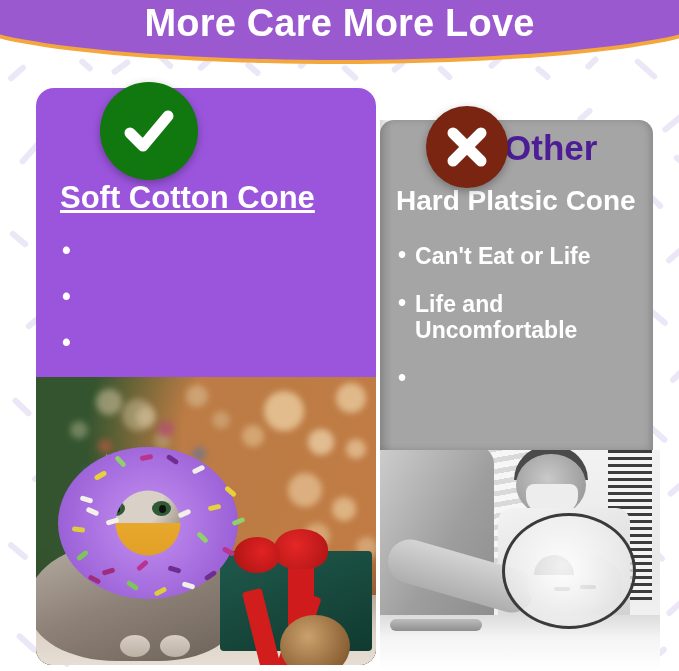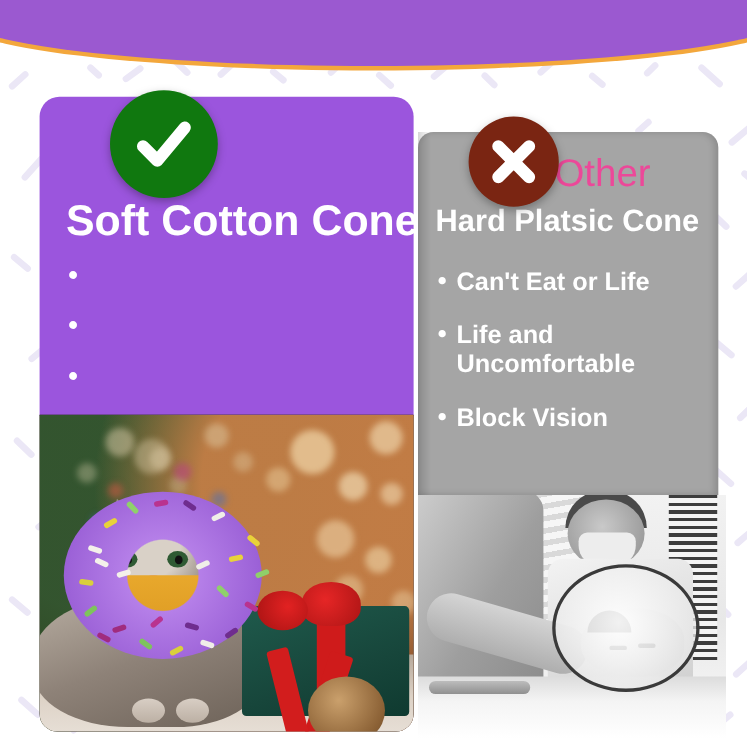--- a/index.html
+++ b/index.html
@@ -63,24 +63,24 @@
   .badge{
     position:absolute;border-radius:50%;
     display:flex;align-items:center;justify-content:center;
     filter:drop-shadow(0 3px 4px rgba(0,0,0,.30));
   }
   .badge-check{left:100px;top:82px;width:98px;height:98px;background:#10780F;z-index:8;}
   .badge-x{left:426px;top:106px;width:82px;height:82px;background:#7A2512;z-index:8;}
 
   .head-row{position:absolute;z-index:7;}
   .head-our{left:204px;top:96px;font-size:42px;font-weight:bold;color:#fff;}
-  .head-other{left:504px;top:138px;font-size:35px;font-weight:normal;color:#ec4899;}
+  .head-other{left:504px;top:128px;font-size:35px;font-weight:bold;color:#4c1d95;}
 
   .subhead{position:absolute;z-index:7;font-weight:bold;color:#ffffff;}
-  .sub-our{left:60px;top:180px;font-size:39px;}
+  .sub-our{left:60px;top:180px;font-size:31px;text-decoration:underline;}
   .sub-other{left:396px;top:185px;font-size:28px;}
 
   .bullets{position:absolute;z-index:7;margin:0;padding:0;list-style:none;color:#fff;font-weight:bold;}
   .bullets-our{left:62px;top:237px;width:310px;font-size:25px;}
   .bullets-other{left:398px;top:243px;width:250px;font-size:23px;}
   .bullets li{display:flex;align-items:flex-start;}
   .bullets-our li{margin-bottom:19px;}
   .bullets-other li{margin-bottom:22px;}
   .bdot{flex:0 0 auto;margin-right:9px;line-height:1.08;}
   .btxt{line-height:1.14;}
@@ -214,20 +214,21 @@
       <span class="dash" style="left:620px;top:588px;width:20px;height:6px;background:#EBE7F6;transform:rotate(44deg);"></span>
       <span class="dash" style="left:576px;top:112px;width:18px;height:6px;background:#EBE7F6;transform:rotate(-42deg);"></span>
       <span class="dash" style="left:672px;top:160px;width:22px;height:6px;background:#EBE7F6;transform:rotate(40deg);"></span>
       <span class="dash" style="left:652px;top:650px;width:16px;height:6px;background:#EBE7F6;transform:rotate(-40deg);"></span>
       <span class="dash" style="left:14px;top:640px;width:26px;height:6px;background:#EBE7F6;transform:rotate(42deg);"></span>
       <span class="dash" style="left:62px;top:656px;width:20px;height:6px;background:#EBE7F6;transform:rotate(-44deg);"></span>
     </div>
 
   <div class="banner-stroke"></div>
   <div class="banner"></div>
+  <div class="banner-title">More Care More Love</div>
 
   <div class="panel-our"></div>
 
   <div class="badge badge-check">
     <svg width="62" height="62" viewBox="0 0 62 62" aria-hidden="true">
       <path d="M12 33 L25 46 L50 16" fill="none" stroke="#ffffff" stroke-width="11" stroke-linecap="round" stroke-linejoin="round"></path>
     </svg>
   </div>
   <div class="subhead sub-our">Soft Cotton Cone</div>
 
@@ -257,21 +258,20 @@
     <li>
       <span class="bdot">•</span>
       <span class="btxt">Can't Eat or Life</span>
     </li>
     <li>
       <span class="bdot">•</span>
       <span class="btxt">Life and Uncomfortable</span>
     </li>
     <li>
       <span class="bdot">•</span>
-      <span class="btxt">Block Vision</span>
     </li>
   </ul>
 
   <div class="photo photo-left">
     <div class="pl-bg"></div>
     <div id="bokeh-layer">
         <span class="bokeh" style="left:228px;top:14px;width:40px;height:40px;background:rgba(236,206,160,.78);"></span>
         <span class="bokeh" style="left:272px;top:52px;width:26px;height:26px;background:rgba(240,216,176,.70);"></span>
         <span class="bokeh" style="left:300px;top:6px;width:30px;height:30px;background:rgba(244,222,182,.62);"></span>
         <span class="bokeh" style="left:252px;top:96px;width:34px;height:34px;background:rgba(238,210,166,.60);"></span>

